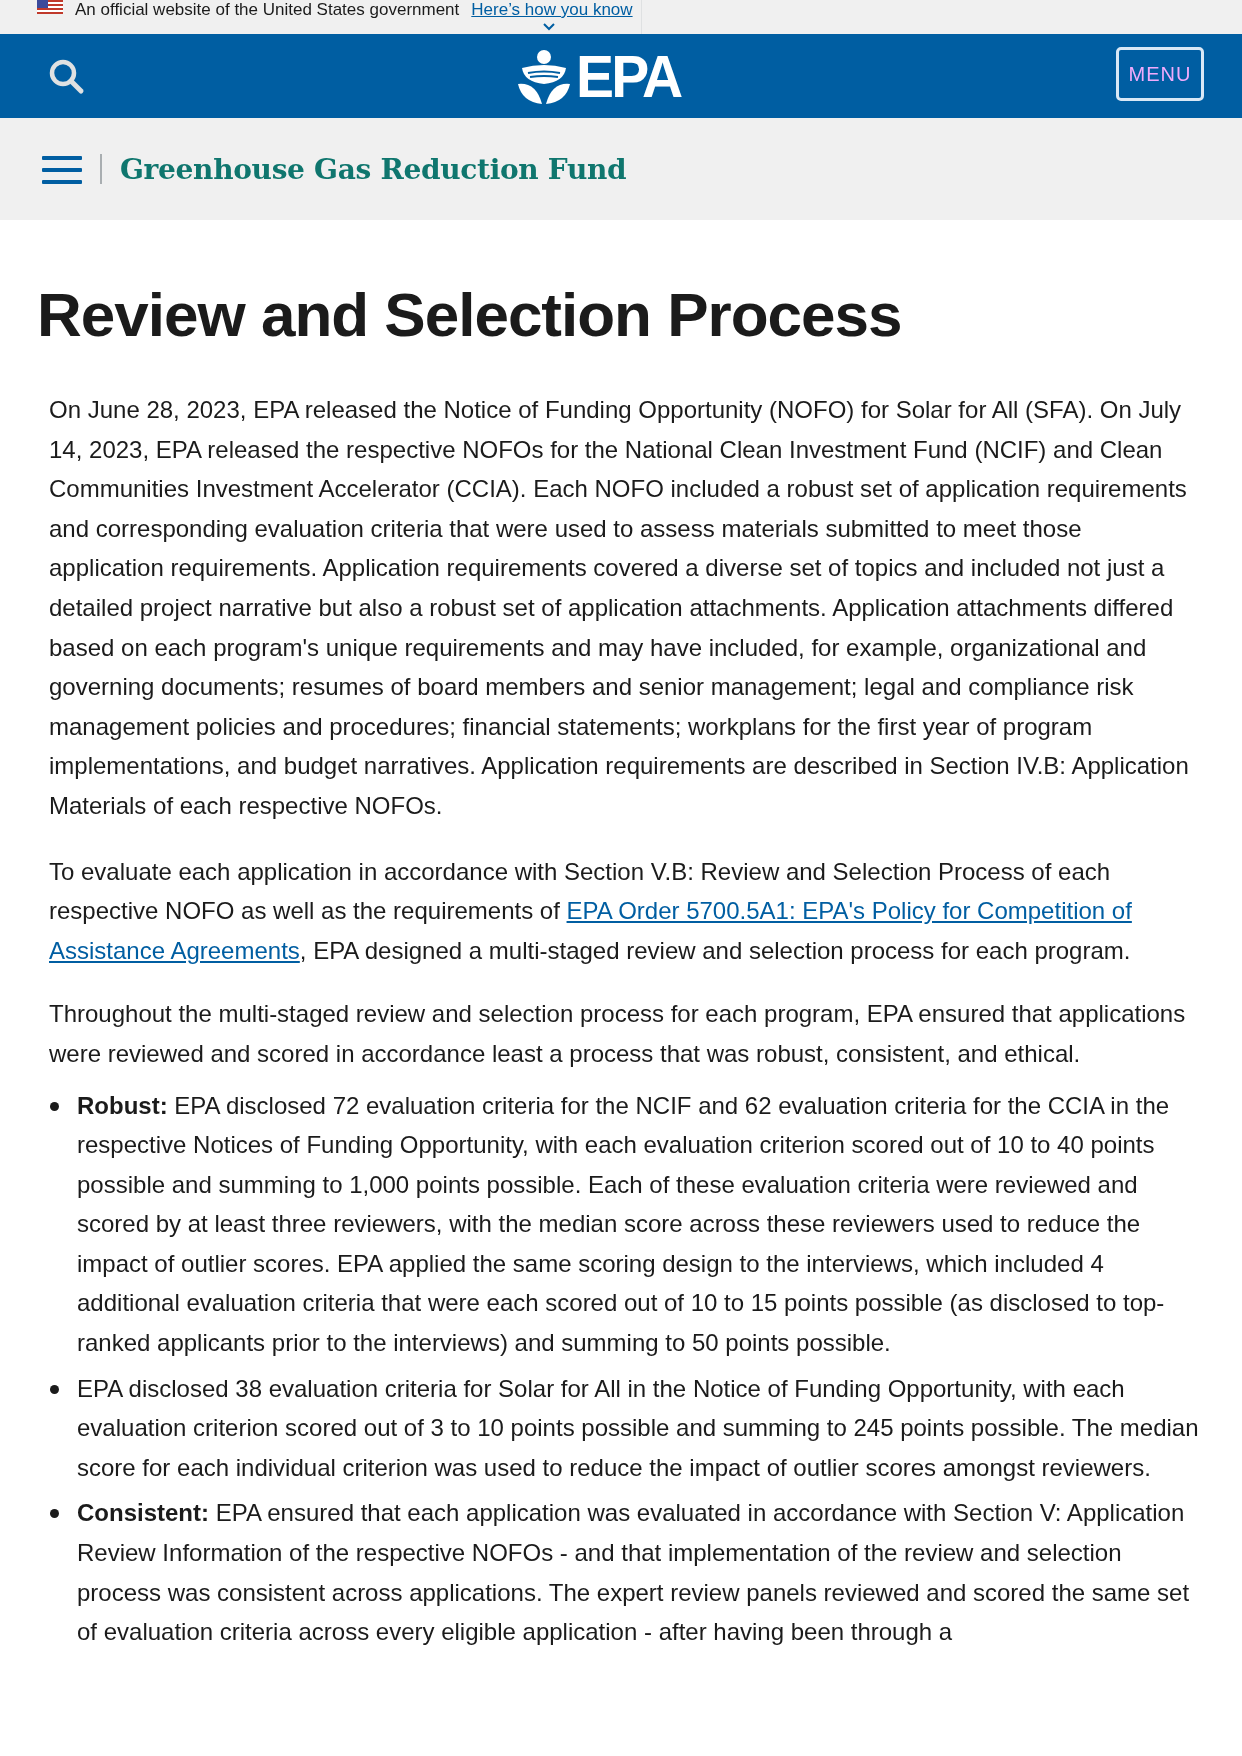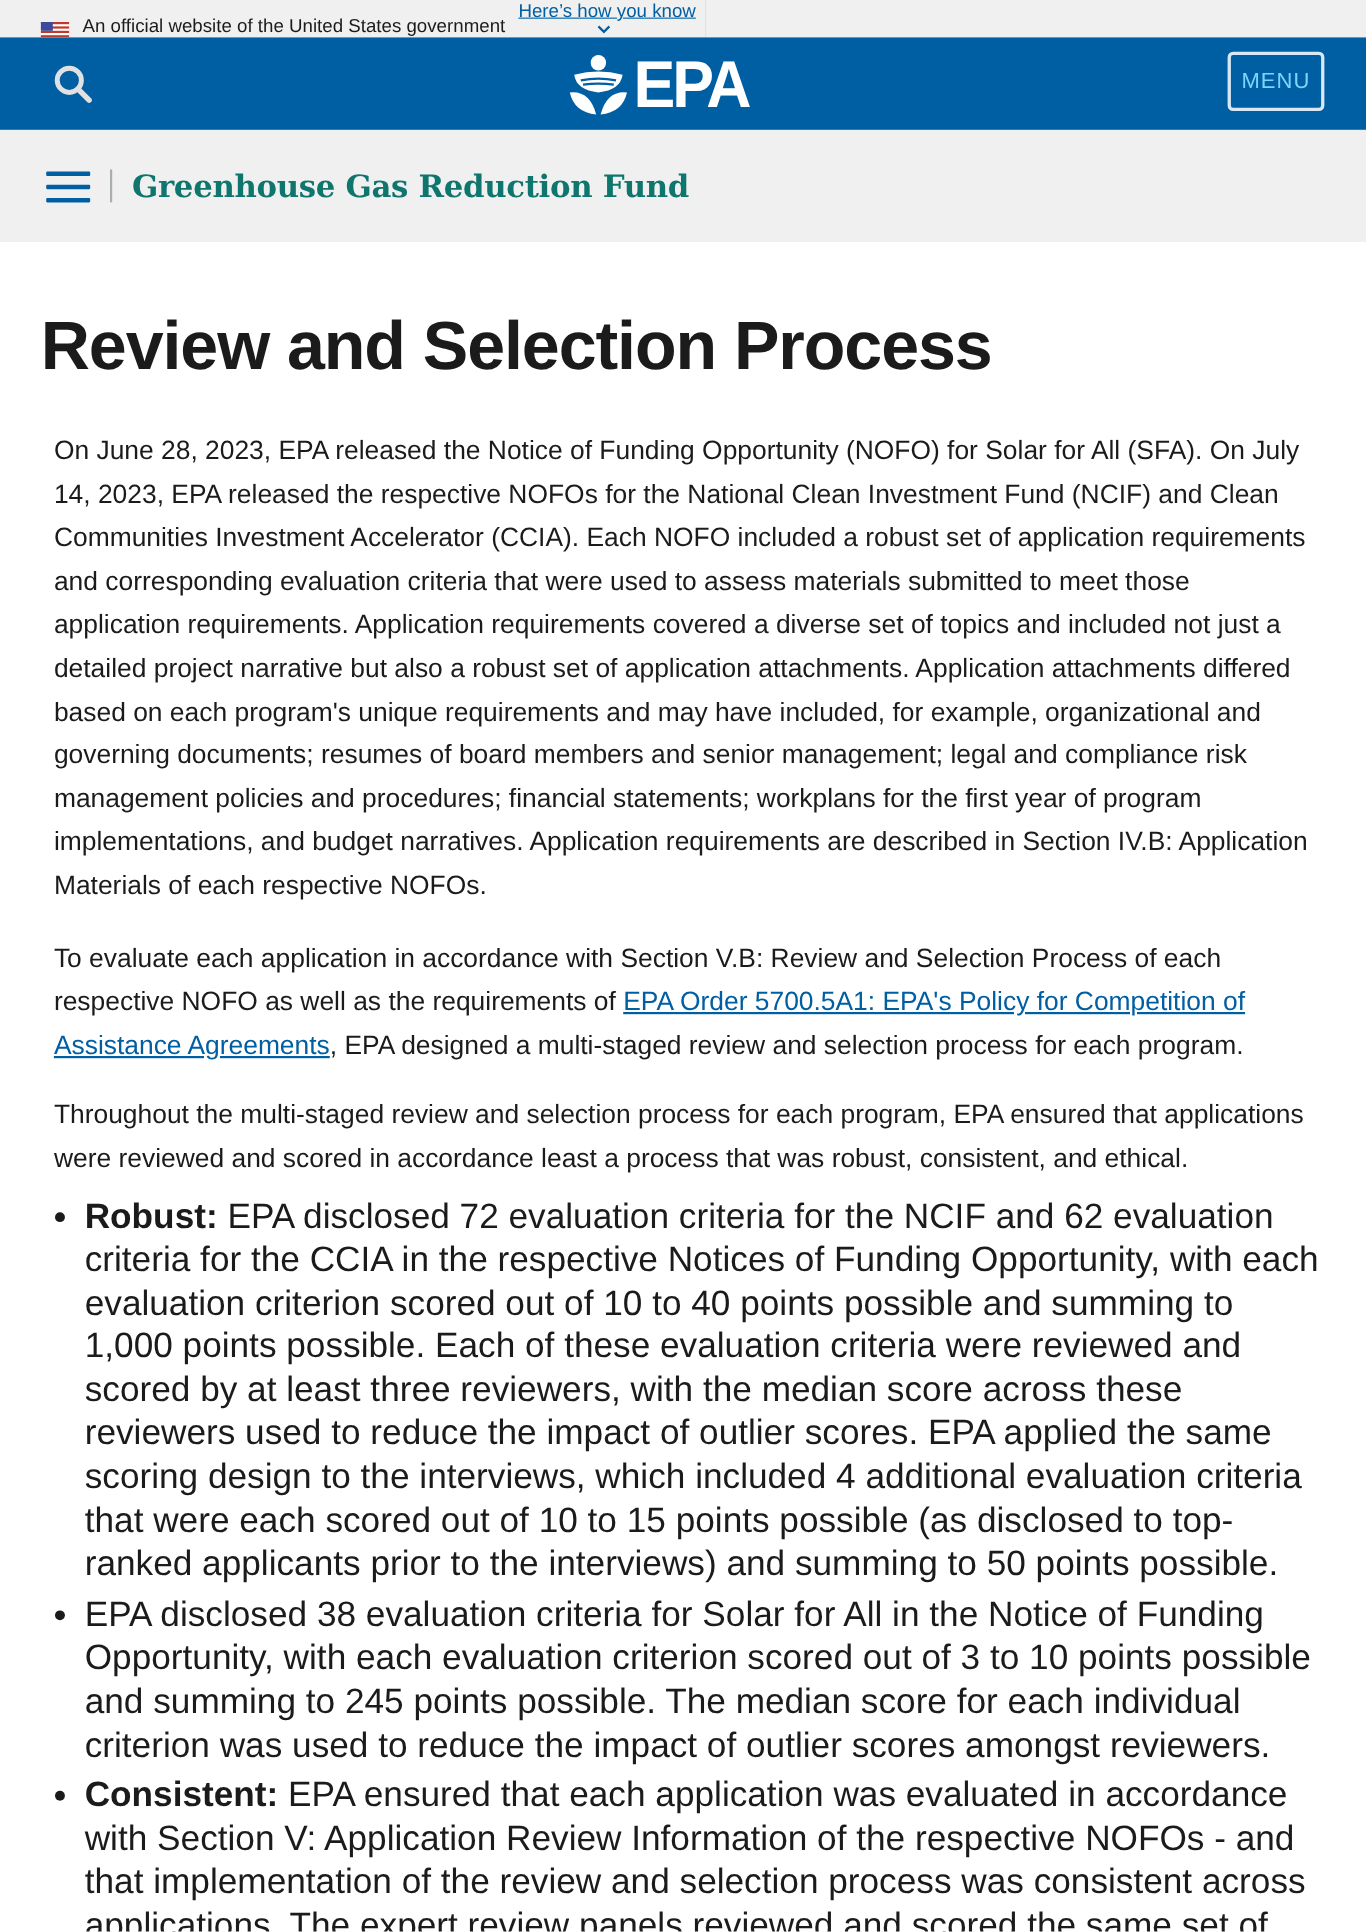--- a/index.html
+++ b/index.html
@@ -8,21 +8,21 @@
     height: 1756px;
     overflow: hidden;
     background: #ffffff;
     font-family: "Liberation Sans", "DejaVu Sans", sans-serif;
     color: #1b1b1b;
   }
   .gov-banner {
     height: 34px;
     background: #f0f0f0;
     display: flex;
-    align-items: flex-end;
+    align-items: flex-start;
     padding-left: 37px;
     font-size: 17px;
     color: #1b1b1b;
   }
   .gov-banner .flag {
     width: 26px; height: 14px; margin-right: 12px;
     display: inline-block;
   }
   .gov-banner .know-link {
     color: #005ea2;
@@ -69,21 +69,21 @@
     margin-left: 4px;
     line-height: 58px;
     transform: scaleX(0.95);
     transform-origin: left;
   }
   .site-header .menu-btn {
     position: absolute; right: 38px; top: 13px;
     width: 88px; height: 54px;
     border: 3px solid #d9e8f6;
     border-radius: 5px;
-    color: #7dd3fc;
+    color: #f0abfc;
     font-size: 20px;
     letter-spacing: 1px;
     display: flex; align-items: center; justify-content: center;
     box-sizing: border-box;
     background: transparent;
     cursor: pointer;
     font-family: "Liberation Sans", sans-serif;
   }
 
   .sub-header {
@@ -141,21 +141,21 @@
     color: #005ea2;
     text-decoration: underline;
   }
   ul.criteria {
     margin: 0;
     padding-left: 40px;
     list-style: none;
   }
   ul.criteria li {
     position: relative;
-    font-size: 32px;
+    font-size: 24px;
     line-height: 39.6px;
     margin-bottom: 6px;
   }
   ul.criteria li::before {
     content: "";
     position: absolute;
     left: -27px;
     top: 16px;
     width: 9px; height: 9px;
     border-radius: 50%;

